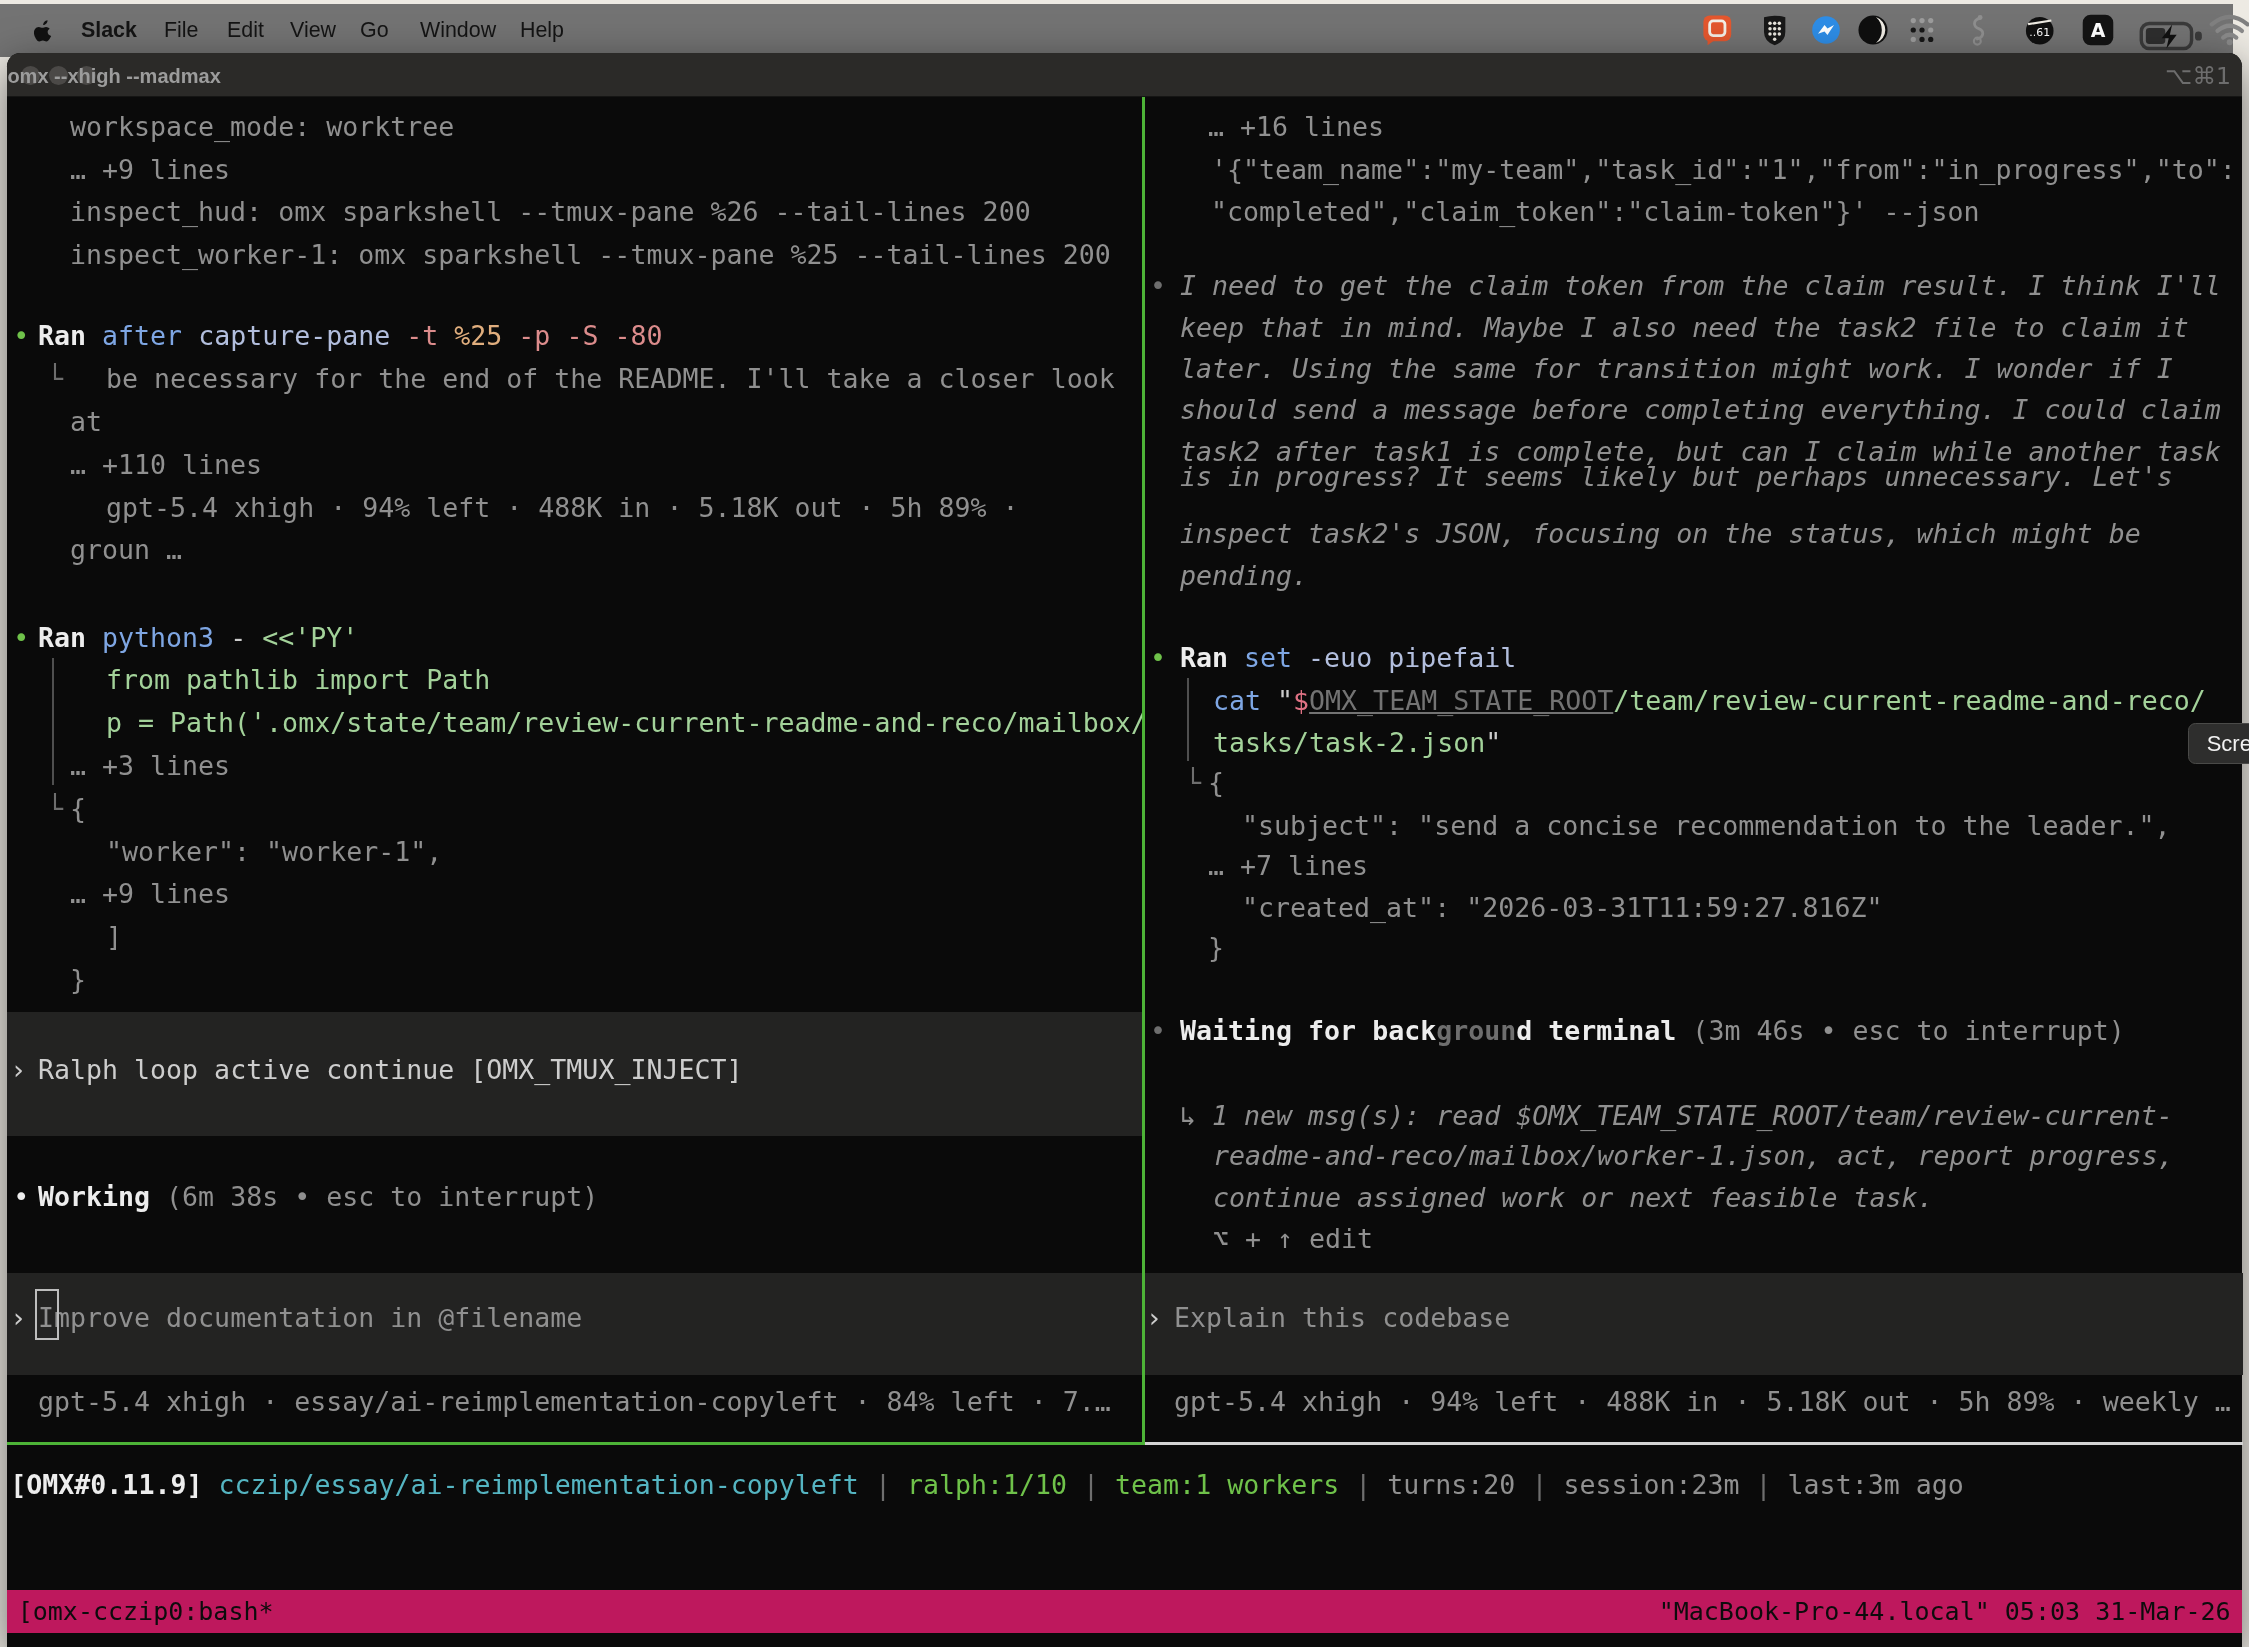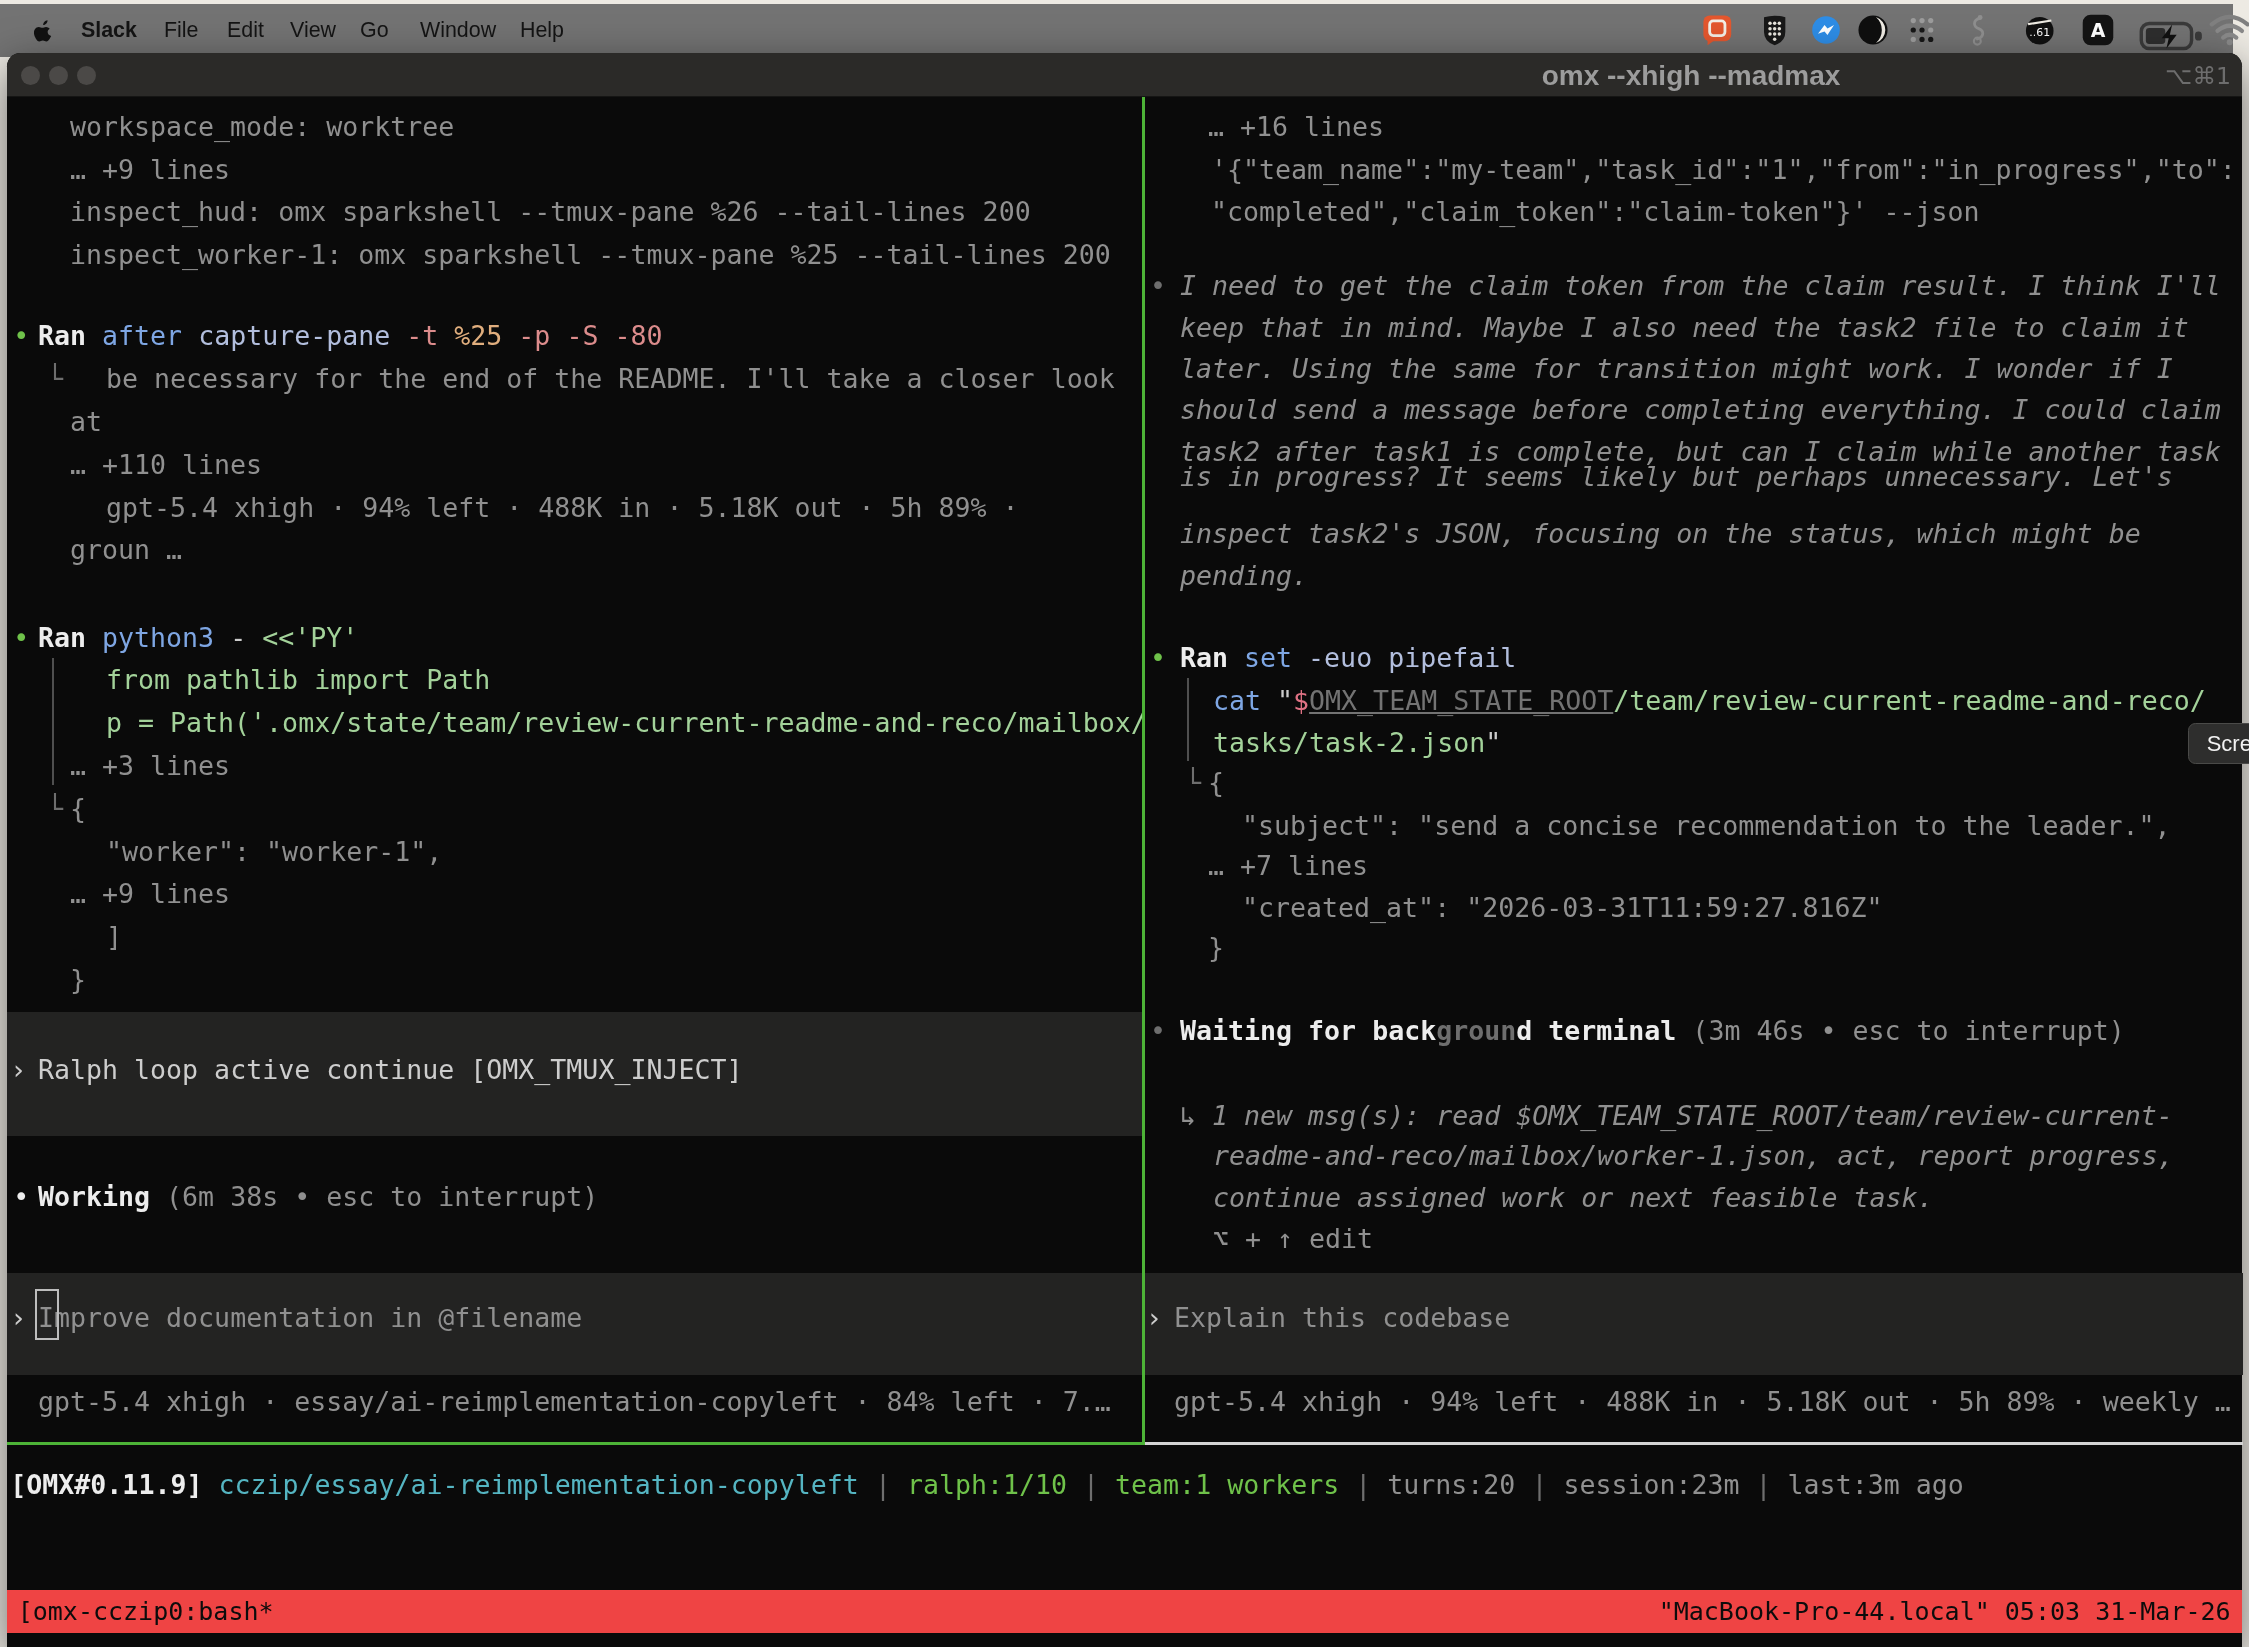--- a/index.html
+++ b/index.html
@@ -10,40 +10,40 @@
   .apple{position:absolute;left:34px;top:14.8px;width:20px;height:23px}
   .mitem{position:absolute;top:0;line-height:53px;font-size:21.4px;color:#141414;font-family:"Liberation Sans",sans-serif;font-weight:500;white-space:pre}
   .mbold{font-weight:700}
   .micon{position:absolute;top:10.3px;height:32px}
   .micon svg{display:block;height:100%}
 
   
   .window{position:absolute;left:7.4px;top:53px;width:2235px;height:1594px;background:#0a0a0a;border-radius:13.3px 13.3px 0 0;box-shadow:0 13.3px 44px rgba(0,0,0,.55)}
   .titlebar{position:absolute;left:7.4px;top:53px;width:2235px;height:44px;background:#2b2a28;border-radius:13.3px 13.3px 0 0;border-bottom:1.5px solid #151514;box-sizing:border-box}
   .tlight{position:absolute;top:66px;width:19px;height:19px;border-radius:50%;background:#4b4947}
-  .wtitle{position:absolute;left:7.4px;top:53px;width:1833px;height:44px;text-align:right;line-height:46px;color:#9c9c9c;font-size:28px;font-weight:600;font-family:"Liberation Sans",sans-serif}
+  .wtitle{position:absolute;left:7.4px;top:53px;width:1833px;height:44px;text-align:left;line-height:46px;color:#9c9c9c;font-size:20px;font-weight:600;font-family:"Liberation Sans",sans-serif}
   .wshort{position:absolute;top:53px;right:19px;height:44px;line-height:47px;color:#6d6d6d;font-size:23.6px;font-family:"DejaVu Sans",sans-serif}
 
   
   .band{position:absolute;background:#232322}
   .vline{position:absolute;width:2.2px;background:#4f4f4f}
   .rule-green{position:absolute;background:#4db337;z-index:6}
   .rule-gray{position:absolute;background:#d4d4d4;z-index:6}
   #lines{position:absolute;left:0;top:0;z-index:4}
   .tl{position:absolute;white-space:pre;font-family:"DejaVu Sans Mono",monospace;font-size:26.6px;line-height:37px;color:#909090}
   .c-gray{color:#909090}.c-dim{color:#6e6e6e}.c-lt{color:#cdcdcd}.c-white{color:#ededed}
   .c-b{font-weight:bold}.c-it{font-style:italic}
   .c-blue{color:#7ea6e3}.c-lav{color:#b2bedd}.c-salmon{color:#dc8c8c}.c-orange{color:#e0ae7e}
   .c-green{color:#a3d29a}.c-pink{color:#df7284}.c-root{color:#737373;text-decoration:underline}
   .c-cyan{color:#55b5c2}.c-lgreen{color:#6fc24a}
   .cursor{position:absolute;left:35px;top:1289px;width:20px;height:47px;border:2.2px solid #bdbdbd;z-index:7}
   .tooltip{position:absolute;left:2188px;top:723px;width:162px;height:41px;background:#2e2e2d;border:1.5px solid #4a4a48;border-radius:7.4px;color:#f2f2f2;font-size:22px;font-family:"Liberation Sans",sans-serif;line-height:40px;padding-left:17.7px;box-sizing:border-box;z-index:8}
 
   
-  .tmuxbar{position:absolute;left:7.4px;top:1590px;width:2235px;height:43px;background:#ef4444;color:#0c0c0c;font-family:"DejaVu Sans Mono",monospace;font-size:25px;line-height:43px;z-index:9}
+  .tmuxbar{position:absolute;left:7.4px;top:1590px;width:2235px;height:43px;background:#be185d;color:#0c0c0c;font-family:"DejaVu Sans Mono",monospace;font-size:25px;line-height:43px;z-index:9}
   .tmux-left{position:absolute;left:10.3px;white-space:pre}
   .tmux-right{position:absolute;right:11.8px;white-space:pre}
 </style>
 </head>
 <body>
 
 <div class="menubar">
   <span class="apple">
     <svg viewBox="0 0 26 30">
         <path d="M17.5 1.6c.3 1.6-.5 3.2-1.4 4.3-1 1.2-2.6 2.1-4.1 2-.3-1.5.5-3.1 1.4-4.1 1-1.2 2.7-2.1 4.1-2.2zM22.3 22.2c-.6 1.4-.9 2-1.7 3.2-1.1 1.7-2.7 3.8-4.6 3.8-1.7 0-2.2-1.1-4.5-1.1s-2.8 1.1-4.5 1.1c-1.9 0-3.4-1.9-4.5-3.6C-.6 21.2-.9 16.1 1.2 13.3c1.2-1.9 3.2-3 5.1-3 1.9 0 3.1 1.1 4.7 1.1 1.5 0 2.5-1.1 4.7-1.1 1.7 0 3.4.9 4.7 2.5-4.1 2.2-3.4 7.9 1.9 9.4z" fill="#111"></path>

